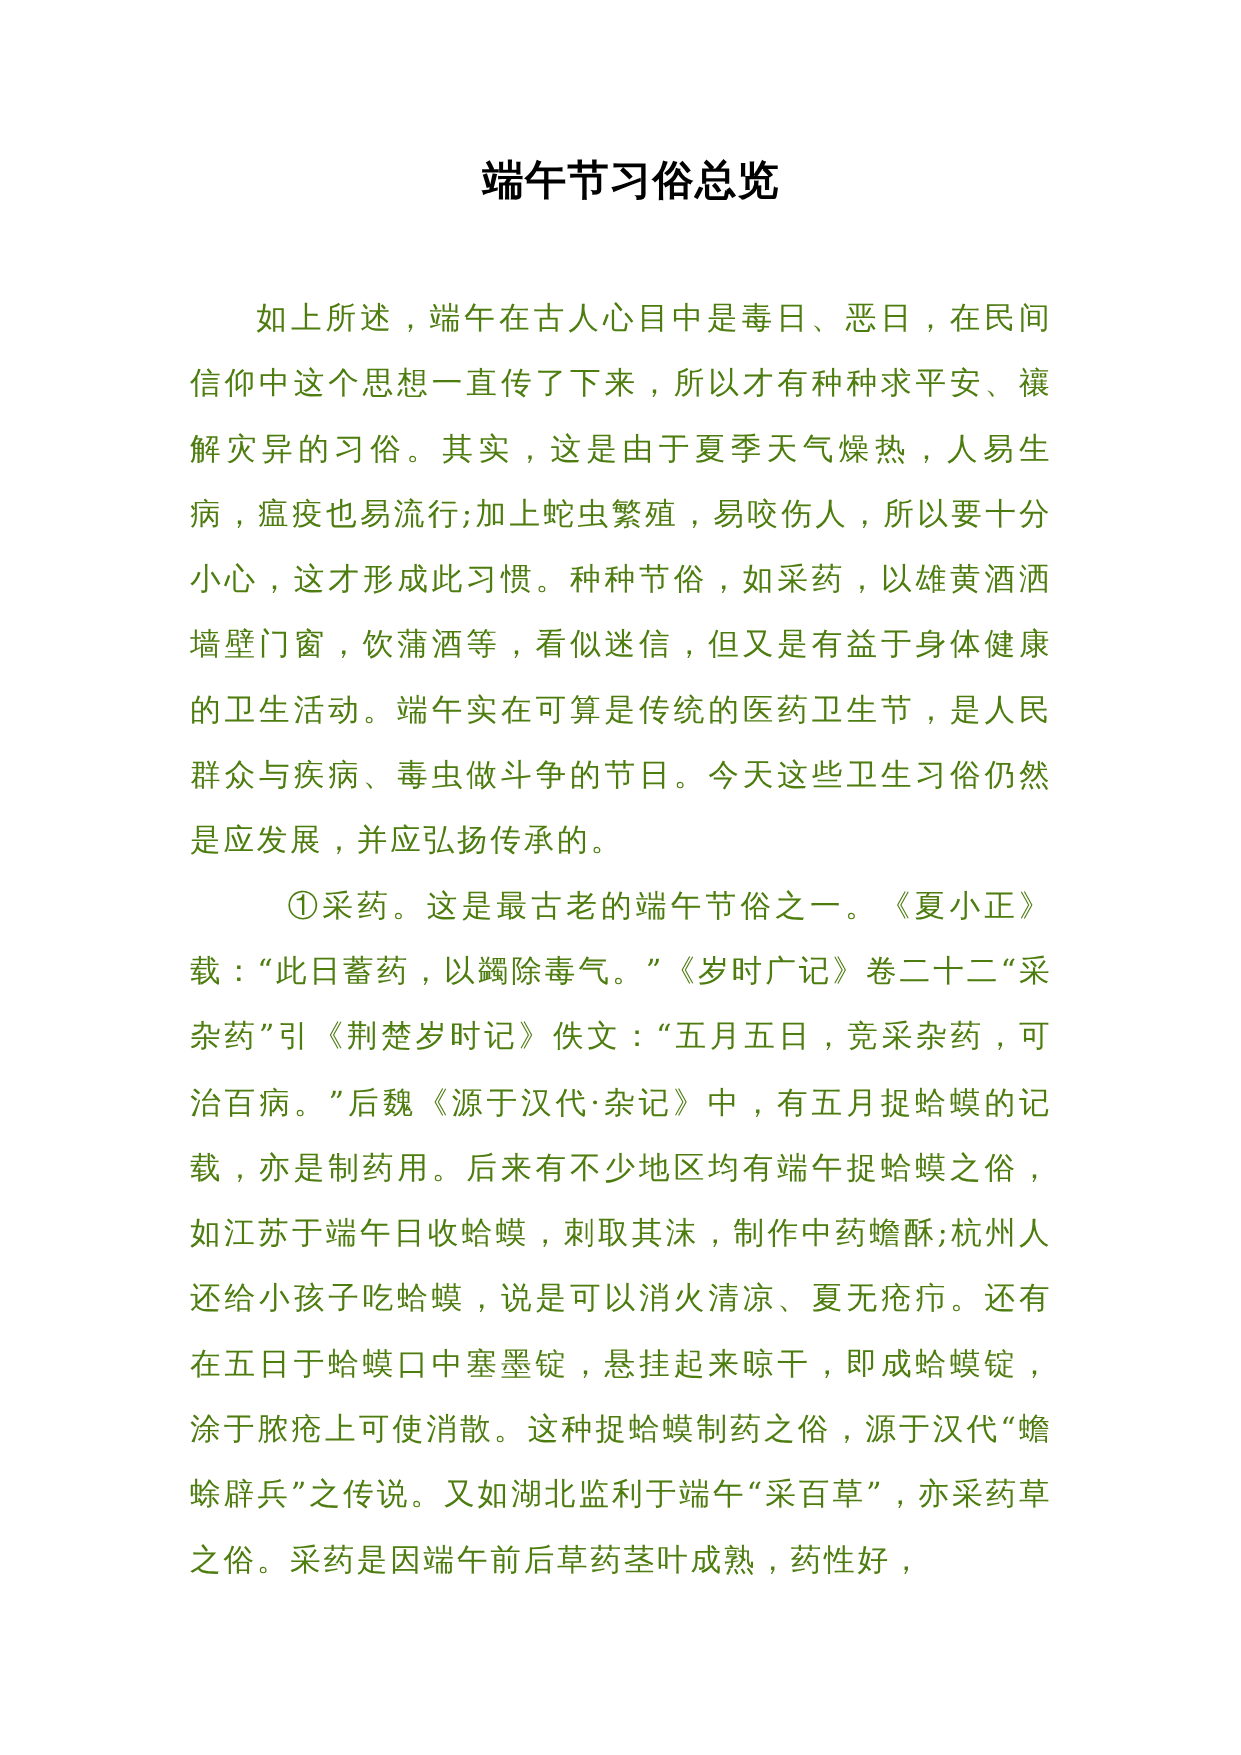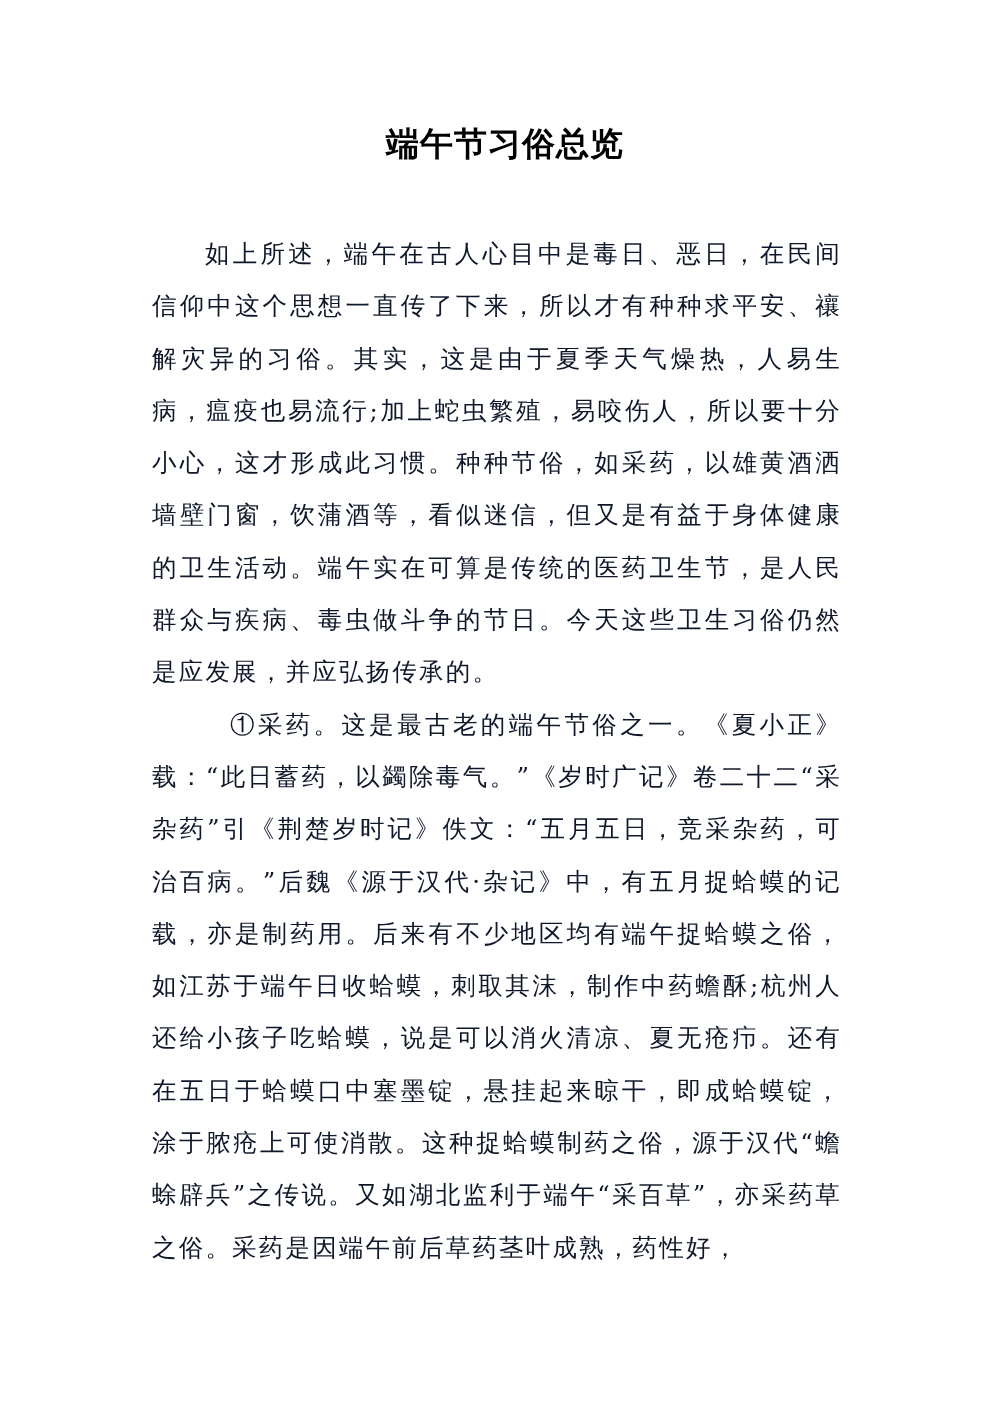--- a/index.html
+++ b/index.html
@@ -44,21 +44,21 @@
       width: 690px;
     }
     .para {
       margin: 0;
       font-size: 24.5px;
       line-height: 52.3px;
       letter-spacing: 2.2px;
       text-align: justify;
       text-align-last: left;
       word-break: break-all;
-      color: #0f172a;
+      color: #4d7c0f;
     }
     .para.p1 { text-indent: 53px; }
     .para.p2 { text-indent: 78px; }
   </style>
 </head>
 <body>
 
 <div class="page">
   <h1 class="title">端午节习俗总览</h1>
   <div class="body-text">

